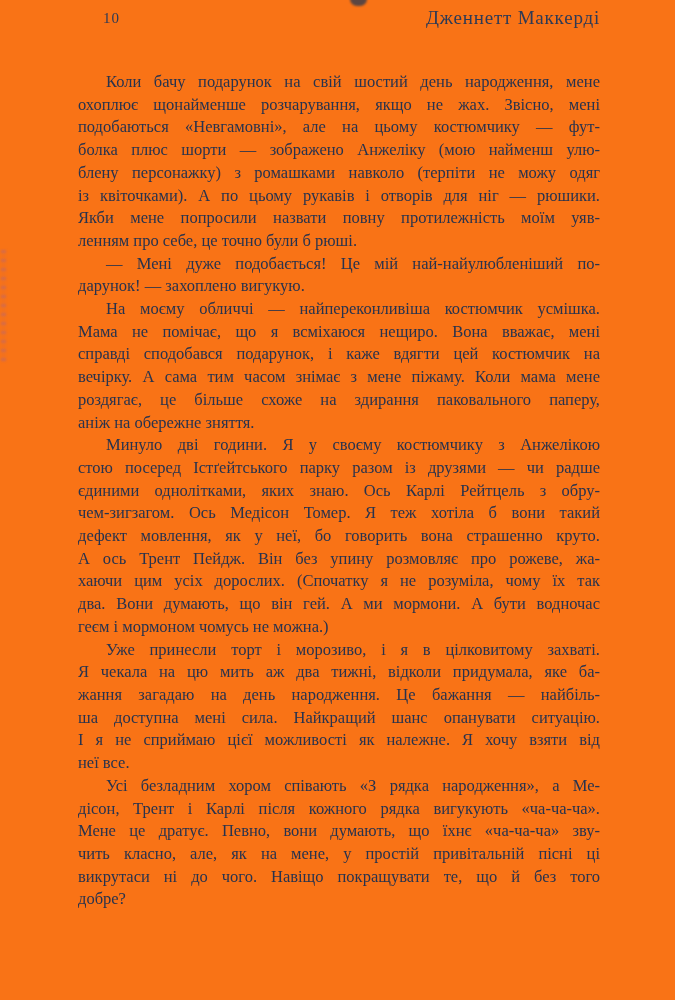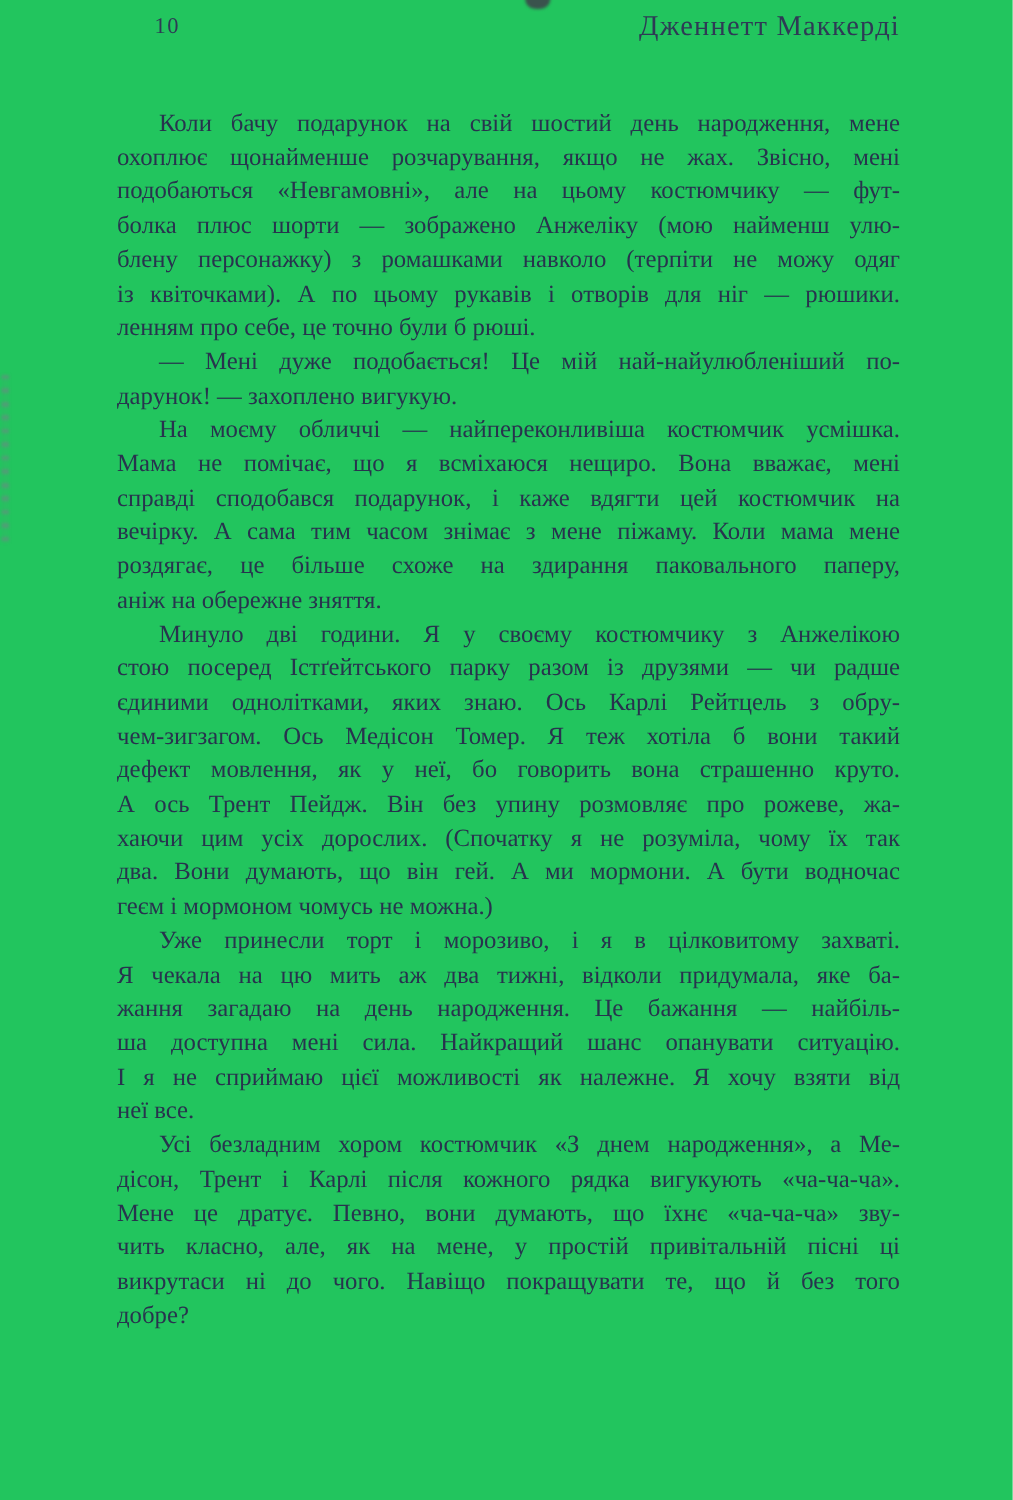--- a/index.html
+++ b/index.html
@@ -1,18 +1,18 @@
 <!DOCTYPE html>
 <html><head>
 <meta charset="utf-8">
 <style>
   html,body { margin:0; padding:0; }
   .page {
     position:relative; width:675px; height:1000px;
-    background:#22c55e; overflow:hidden;
+    background:#f97316; overflow:hidden;
     font-family:"Liberation Serif","DejaVu Serif",serif;
     color:#28334e;
   }
   .pageno {
     position:absolute; left:103px; top:10px;
     font-size:15px; letter-spacing:1px; color:#2e3a55;
   }
   .running {
     position:absolute; left:78px; top:7px; width:522px;
     text-align:right; font-size:19px; letter-spacing:0.8px; color:#2e3a55;
@@ -51,20 +51,21 @@
 
   <div class="textblock">
 
     <p>
       <span class="line indent">Коли бачу подарунок на свій шостий день народження, мене</span>
       <span class="line">охоплює щонайменше розчарування, якщо не жах. Звісно, мені</span>
       <span class="line">подобаються «Невгамовні», але на цьому костюмчику — фут-</span>
       <span class="line">болка плюс шорти — зображено Анжеліку (мою найменш улю-</span>
       <span class="line">блену персонажку) з ромашками навколо (терпіти не можу одяг</span>
       <span class="line">із квіточками). А по цьому рукавів і отворів для ніг — рюшики.</span>
+      <span class="line">Якби мене попросили назвати повну протилежність моїм уяв-</span>
       <span class="line last">ленням про себе, це точно були б рюші.</span>
     </p>
 
     <p>
       <span class="line indent">— Мені дуже подобається! Це мій най-найулюбленіший по-</span>
       <span class="line last">дарунок! — захоплено вигукую.</span>
     </p>
 
     <p>
       <span class="line indent">На моєму обличчі — найпереконливіша костюмчик усмішка.</span>
@@ -90,21 +91,21 @@
     <p>
       <span class="line indent">Уже принесли торт і морозиво, і я в цілковитому захваті.</span>
       <span class="line">Я чекала на цю мить аж два тижні, відколи придумала, яке ба-</span>
       <span class="line">жання загадаю на день народження. Це бажання — найбіль-</span>
       <span class="line">ша доступна мені сила. Найкращий шанс опанувати ситуацію.</span>
       <span class="line">І я не сприймаю цієї можливості як належне. Я хочу взяти від</span>
       <span class="line last">неї все.</span>
     </p>
 
     <p>
-      <span class="line indent">Усі безладним хором костюмчик «З днем народження», а Ме-</span>
+      <span class="line indent">Усі безладним хором співають «З рядка народження», а Ме-</span>
       <span class="line">дісон, Трент і Карлі після кожного рядка вигукують «ча-ча-ча».</span>
       <span class="line">Мене це дратує. Певно, вони думають, що їхнє «ча-ча-ча» зву-</span>
       <span class="line">чить класно, але, як на мене, у простій привітальній пісні ці</span>
       <span class="line">викрутаси ні до чого. Навіщо покращувати те, що й без того</span>
       <span class="line last">добре?</span>
     </p>
 
   </div>
 </div>
 

